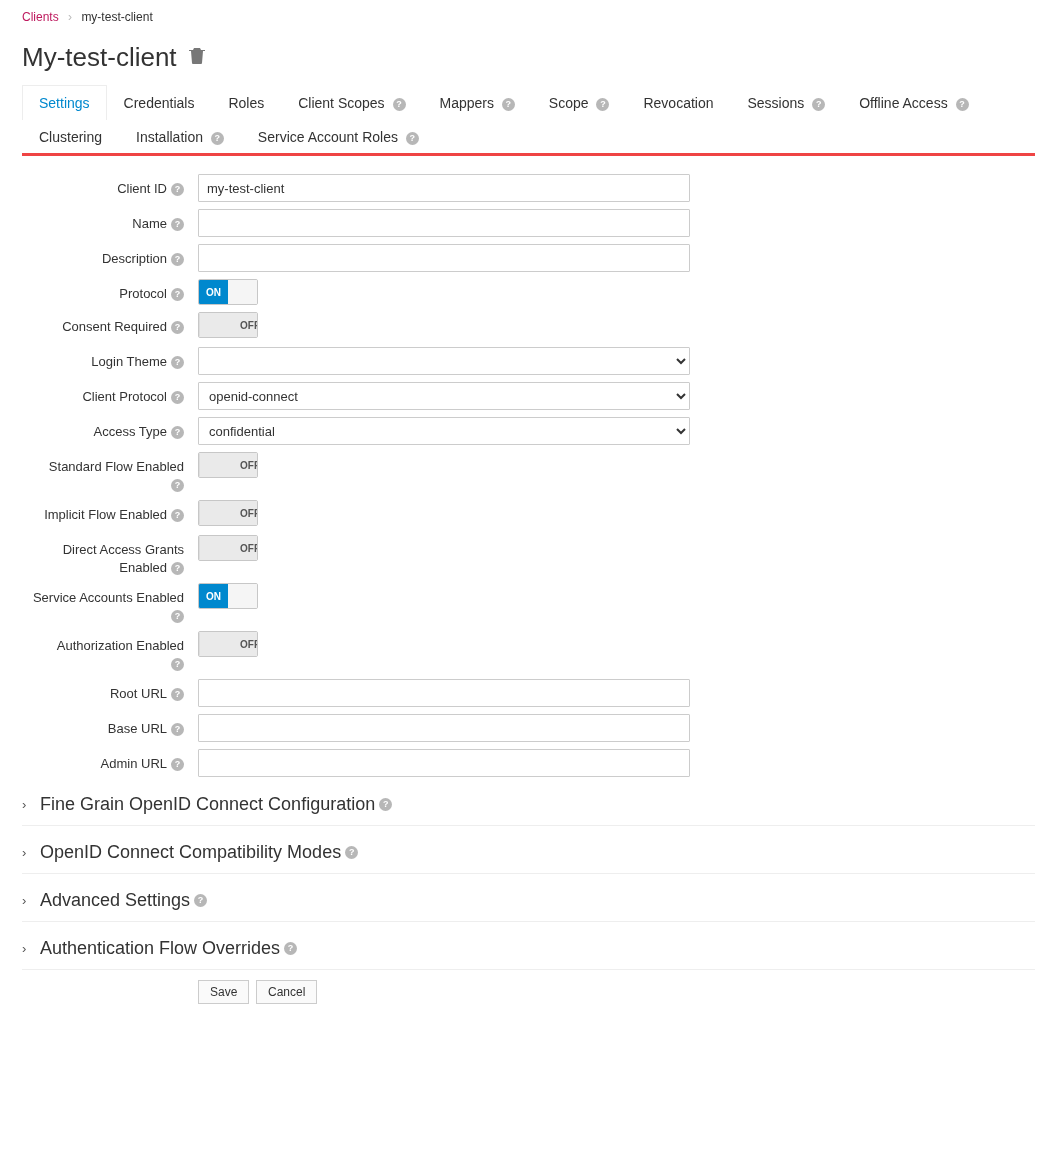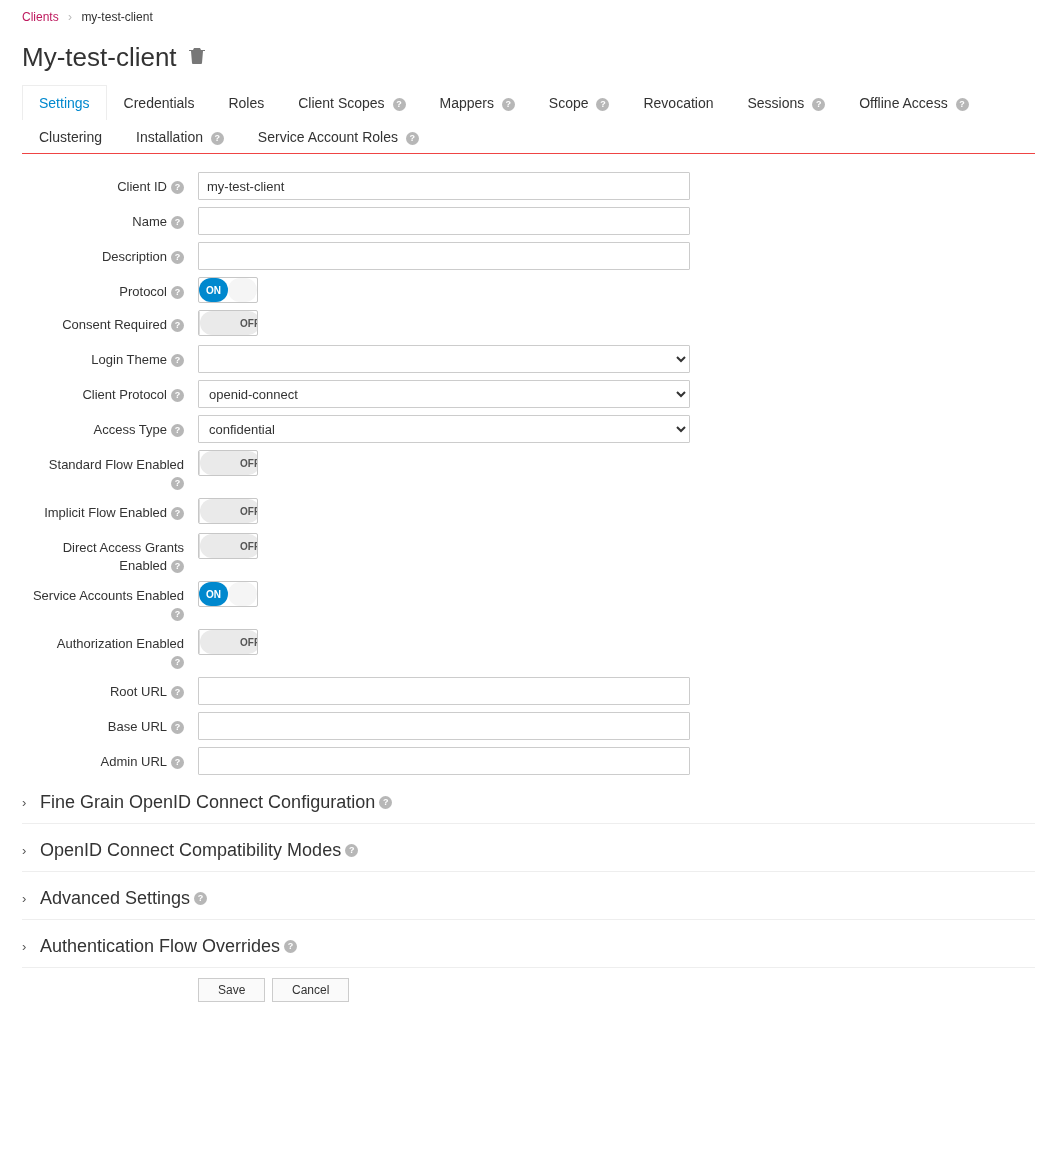--- a/index.html
+++ b/index.html
@@ -23,21 +23,21 @@
     display: flex;
     align-items: center;
   }
   h1.page-title .trash {
     margin-left: 12px;
     color: #777;
     font-size: 18px;
     cursor: pointer;
   }
   .tabs {
-    border-bottom: 1px solid #ef4444;
+    border-bottom: 3px solid #ef4444;
     display: flex;
     flex-wrap: wrap;
     margin-bottom: 18px;
   }
   .tabs .tab {
     padding: 9px 16px;
     font-size: 14px;
     color: #333;
     cursor: pointer;
     border: 1px solid transparent;
@@ -94,21 +94,21 @@
     display: inline-flex;
     width: 60px;
     height: 26px;
     border: 1px solid #c7c7c7;
     border-radius: 2px;
     overflow: hidden;
     cursor: pointer;
     font-size: 10px;
     font-weight: 600;
   }
-  .toggle .half { flex: 1; display: flex; align-items: center; justify-content: center; border-radius: 12px; }
+  .toggle .half { flex: 1; display: flex; align-items: center; justify-content: center; }
   .toggle.on .lbl { background: #0088ce; color: #fff; }
   .toggle.on .blank { background: #f5f5f5; }
   .toggle.off .blank { background: #f5f5f5; border-right: 1px solid #ddd; }
   .toggle.off .lbl { background: #eaeaea; color: #555; padding-left: 40px; }
   .section-header {
     display: flex;
     align-items: center;
     border-bottom: 1px solid #eee;
     padding: 10px 0;
     margin-bottom: 6px;
@@ -120,21 +120,21 @@
     color: #555;
     font-size: 13px;
   }
   .section-header .title {
     font-size: 18px;
     font-weight: 400;
     color: #333;
   }
   .btn {
     display: inline-block;
-    padding: 4px 19px;
+    padding: 4px 11px;
     font-size: 12px;
     border: 1px solid #ccc;
     background: #fafafa;
     cursor: pointer;
     margin-right: 3px;
     color: #333;
   }
   .buttons-row { margin-left: 176px; margin-top: 10px; }
 </style>
 </head>

